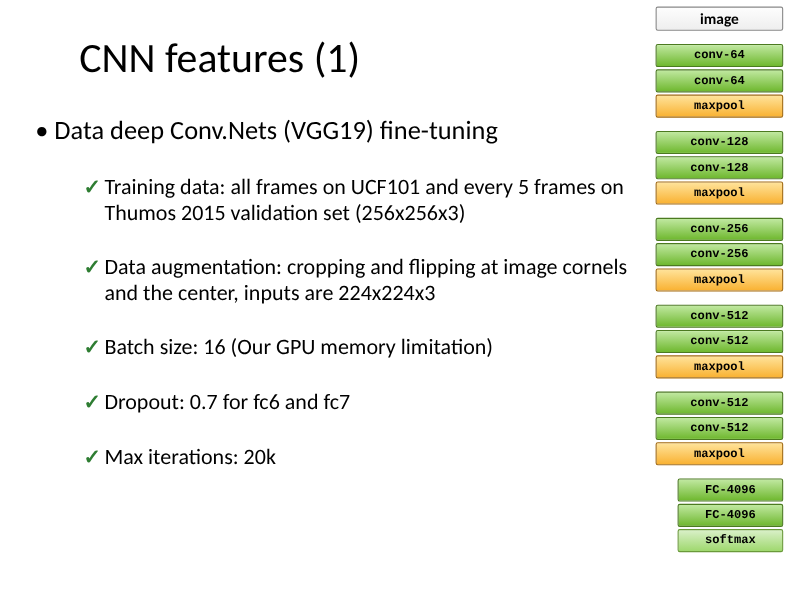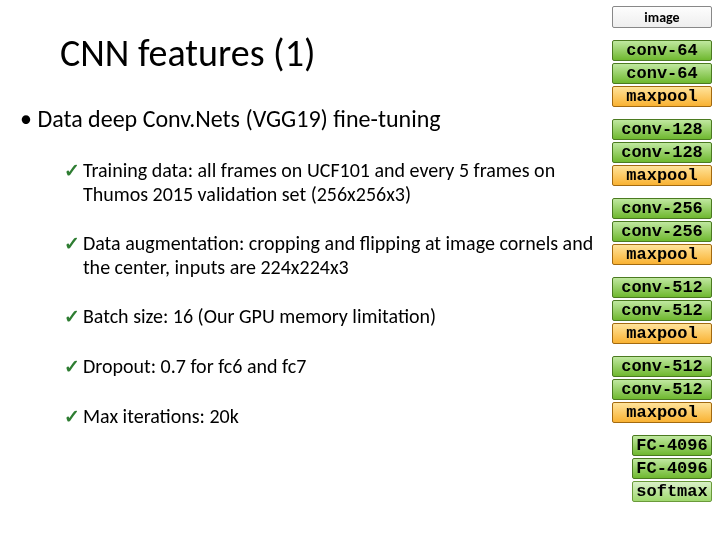--- a/index.html
+++ b/index.html
@@ -12,21 +12,21 @@
     position: relative;
     overflow: hidden;
   }
   .slide {
     display: flex;
     width: 720px;
     height: 540px;
   }
   .content {
     flex: 1;
-    padding: 30px 10px 0 20px;
+    padding: 30px 10px 0 32px;
     width: 590px;
   }
   .title {
     font-size: 38px;
     font-weight: 400;
     color: #000;
     margin: 0 0 28px 40px;
   }
   .main-bullet {
     font-size: 24px;
@@ -50,38 +50,38 @@
   .check {
     color: #2e7d32;
     font-size: 19px;
     margin-right: 3px;
     font-weight: bold;
     flex-shrink: 0;
     position: relative;
     top: 1px;
   }
   .arch {
-    width: 108px;
+    width: 124px;
     padding: 6px 8px 6px 0;
     display: flex;
     flex-direction: column;
     gap: 2px;
   }
   .group {
     display: flex;
     flex-direction: column;
     gap: 2px;
     margin-bottom: 10px;
   }
   .layer {
     height: 21px;
     line-height: 20px;
     text-align: center;
     font-family: Consolas, "Courier New", monospace;
-    font-size: 17px;
+    font-size: 11px;
     font-weight: bold;
     color: #000;
     border: 1px solid #888;
     background: linear-gradient(#fefefe, #e8e8e8);
     border-radius: 2px;
   }
   .layer.image {
     background: linear-gradient(#fdfdfd, #eee);
     font-family: Calibri, Arial, sans-serif;
     font-weight: bold;

